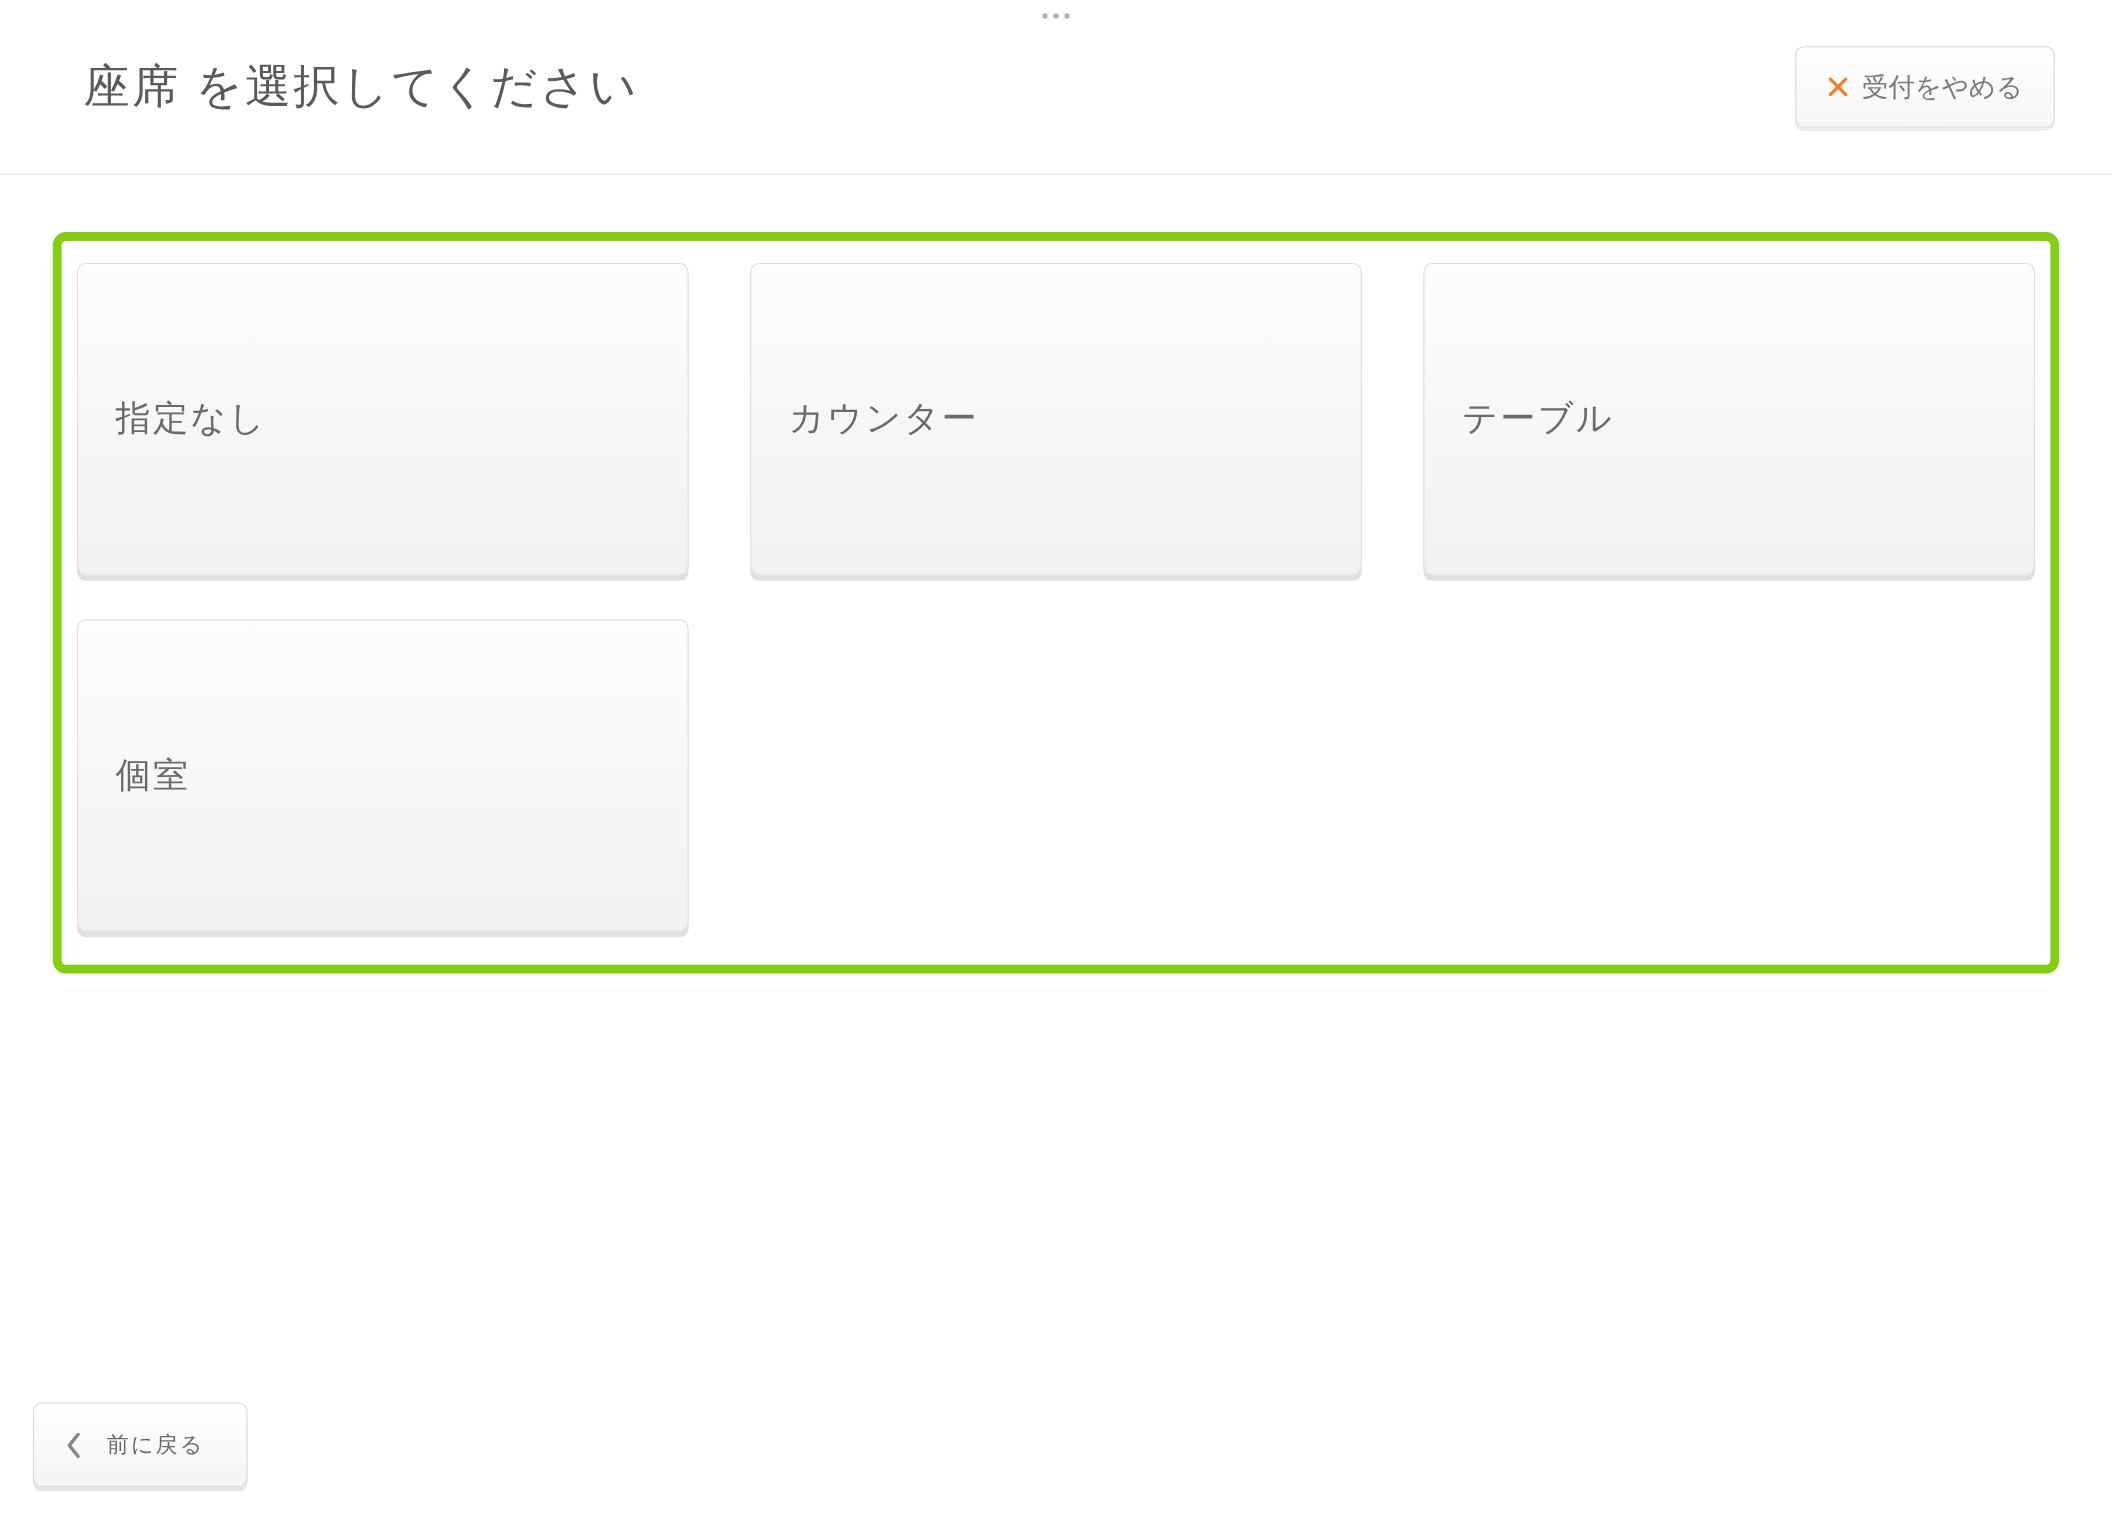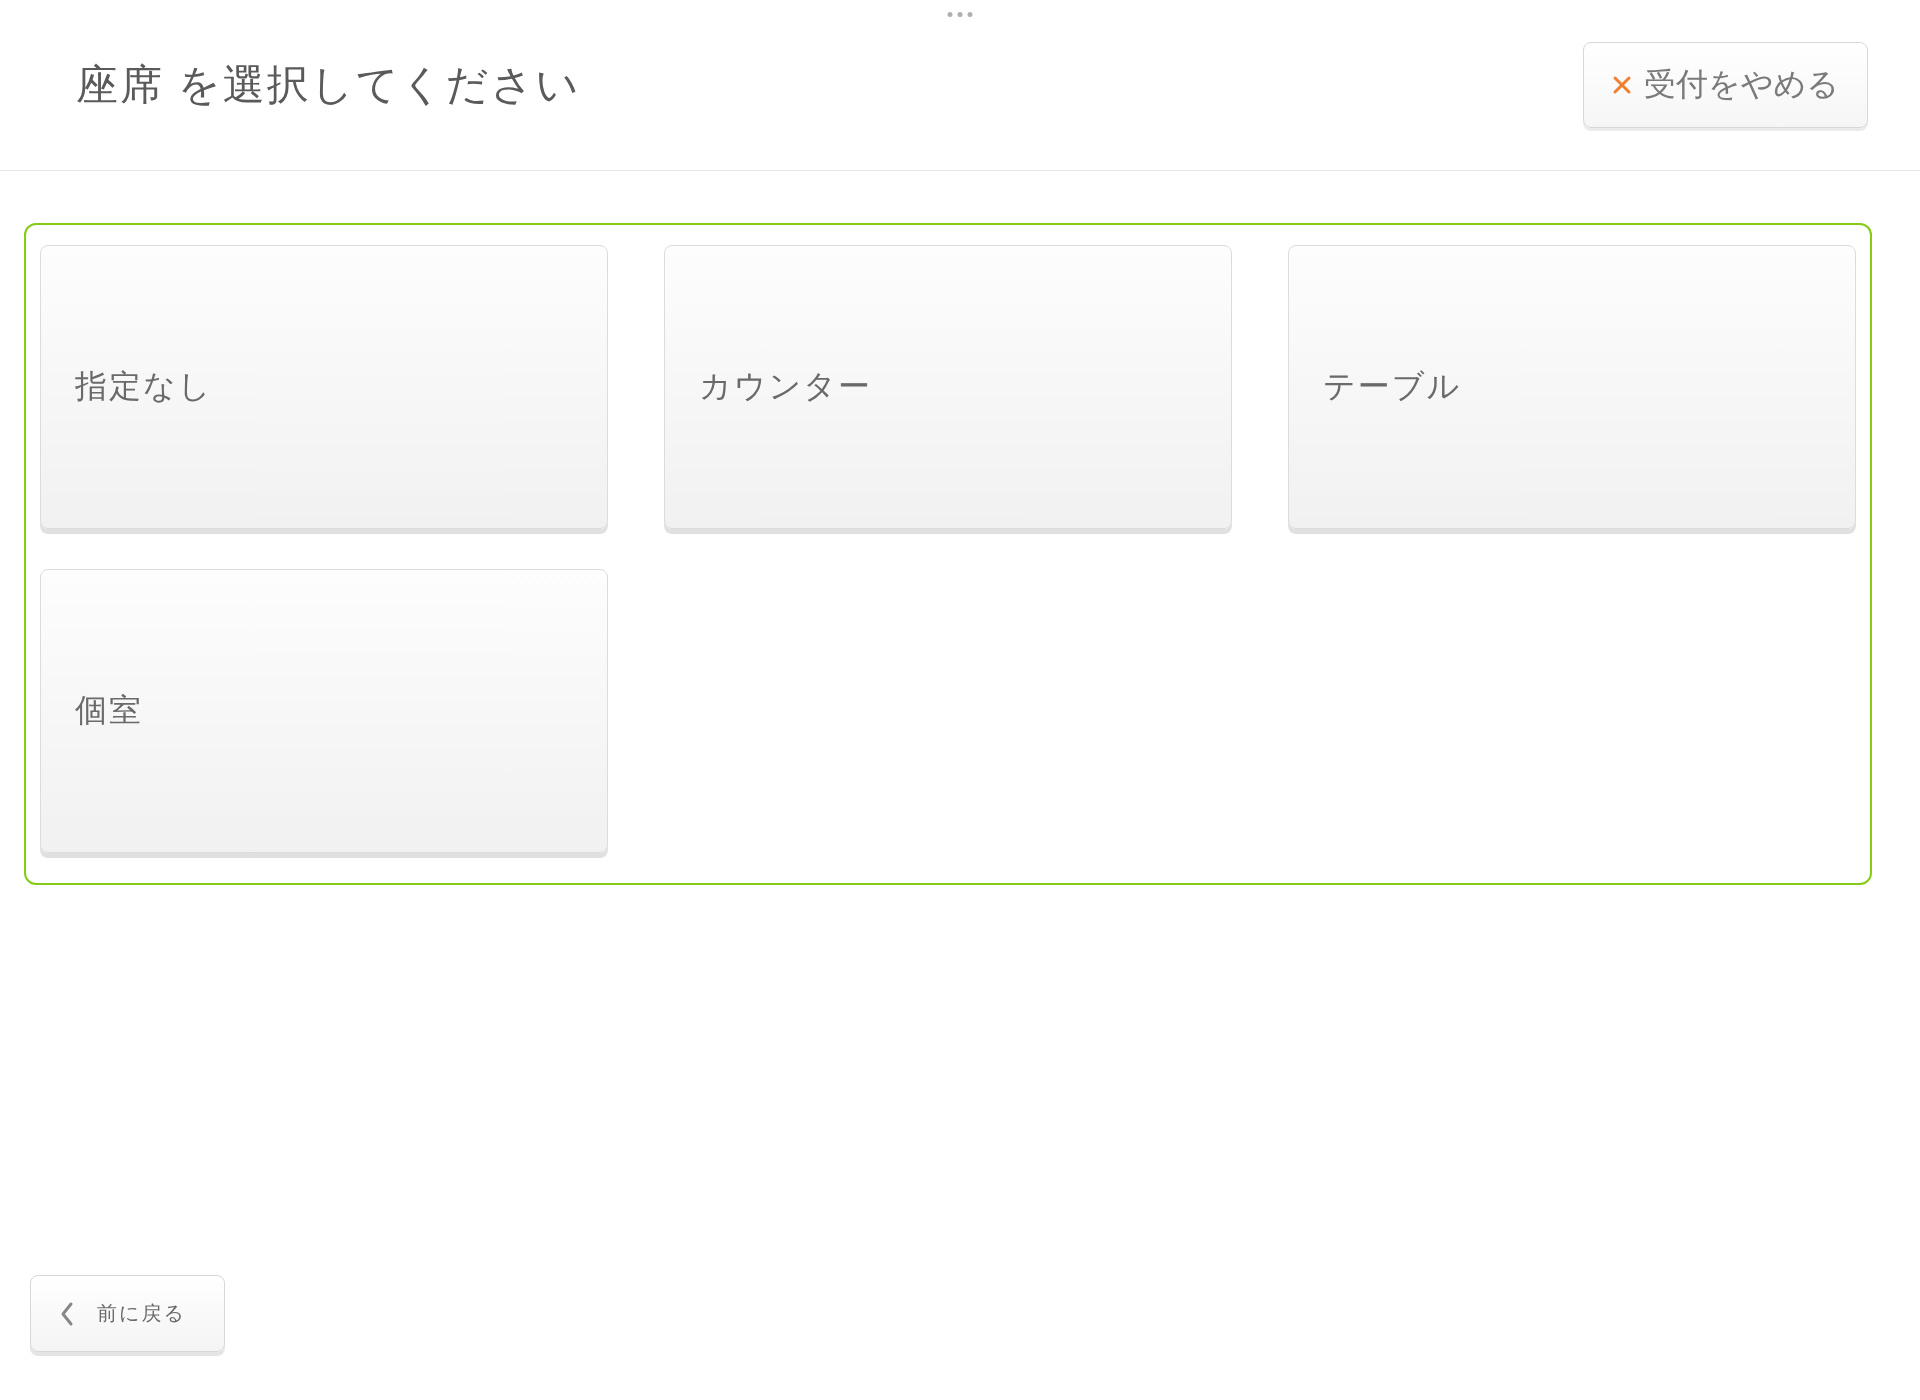--- a/index.html
+++ b/index.html
@@ -53,35 +53,35 @@
     .cancel-button {
       display: flex;
       align-items: center;
       gap: 12px;
       padding: 20px 28px;
       background: linear-gradient(to bottom, #ffffff, #f6f6f6);
       border: 1px solid #d8d8d8;
       border-radius: 8px;
       cursor: pointer;
       box-shadow: 0 3px 0 rgba(0,0,0,0.08);
-      font-size: 32px;
+      font-size: 24px;
       color: #7a7a7a;
     }
     
     .cancel-button .close-icon-svg {
       width: 20px;
       height: 20px;
       stroke: #f08030;
       stroke-width: 3;
       stroke-linecap: round;
     }
     
     .main-panel {
-      margin: 52px 48px 0 24px;
-      border: 2px solid #84cc16;
+      margin: 52px 48px 0 48px;
+      border: 8px solid #84cc16;
       border-radius: 12px;
       padding: 20px 14px 30px 14px;
       background: #ffffff;
     }
     
     .options-grid {
       display: grid;
       grid-template-columns: repeat(3, 1fr);
       gap: 40px 56px;
     }

